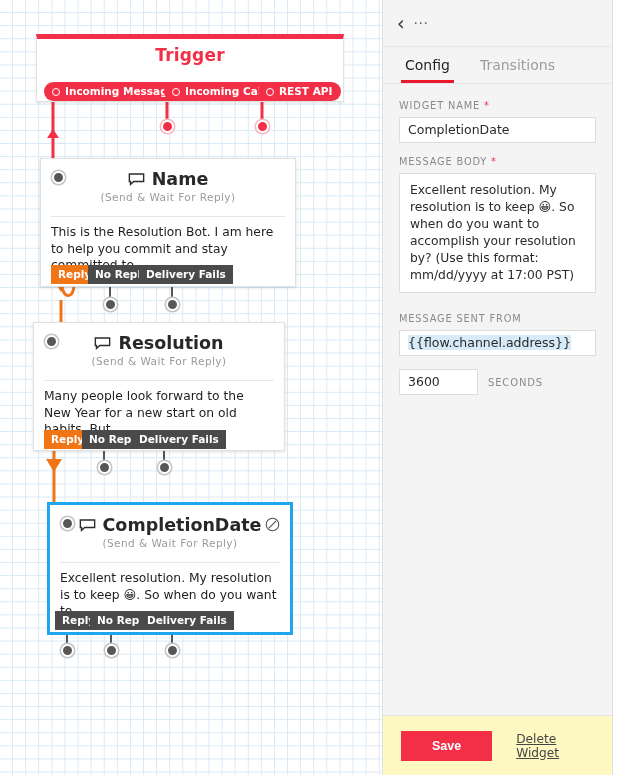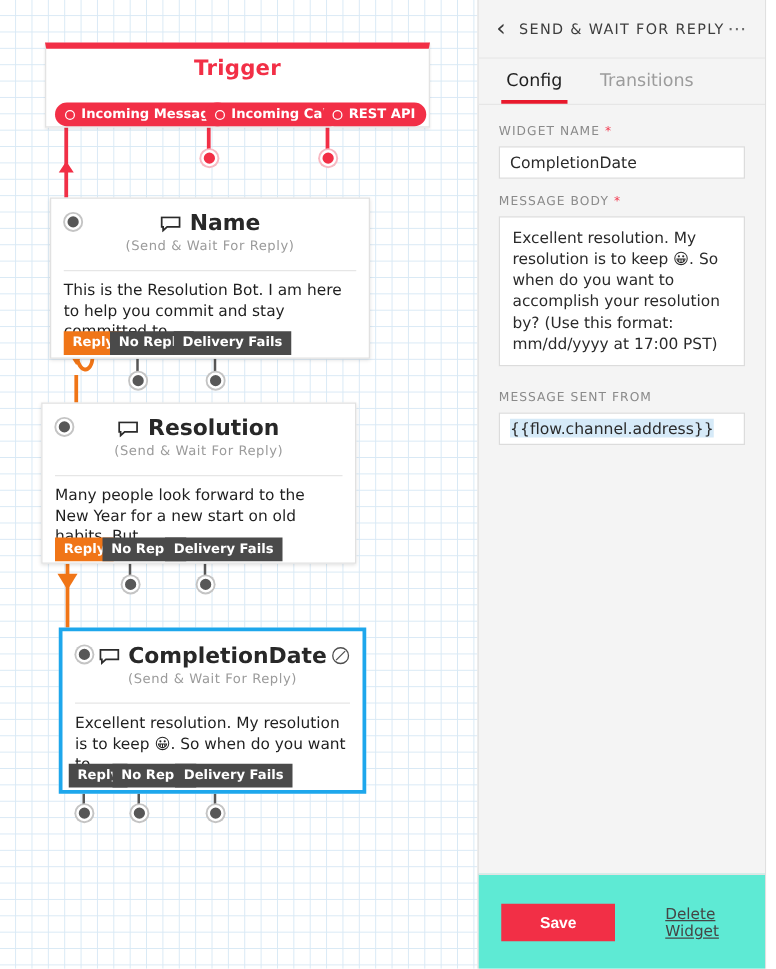--- a/index.html
+++ b/index.html
@@ -147,22 +147,22 @@
   }
   .hl { background: #d6eaf8; }
   .timeout-row { display: flex; align-items: center; gap: 10px; }
   .num-input {
     width: 79px; height: 26px; background: #fff; border: 1px solid #dcdcdc;
     font-size: 12.5px; color: #2a2a2a; padding: 0 8px; line-height: 24px;
   }
   .sec-label { font-size: 10px; color: #8a8a8a; letter-spacing: .85px; }
 
   .panel-foot {
-    flex: none; height: 76px; border-top: 1px solid #e3e3e3;
-    display: flex; align-items: center; padding: 0 18px; gap: 40px; background: #5eead4;
+    flex: none; height: 60px; border-top: 1px solid #e3e3e3;
+    display: flex; align-items: center; padding: 0 18px; gap: 24px; background: #fef9c3;
   }
   .save-btn {
     background: #f22f46; color: #fff; font-size: 12.5px; font-weight: bold;
     border: none; padding: 8px 31px; cursor: pointer;
   }
   .del-link {
     font-size: 12.2px; color: #454545; text-decoration: underline; cursor: pointer;
   }
 </style>
 </head>
@@ -280,21 +280,20 @@
     <div class="chip" style="left:140px;top:611px;"><span>Delivery Fails</span></div>
     <div class="out-dot" style="left:61px;  top:644px;"></div>
     <div class="out-dot" style="left:105px; top:644px;"></div>
     <div class="out-dot" style="left:166px; top:644px;"></div>
   </div>
 
   <div id="panel">
 
     <div class="panel-head">
       <div class="back-chevron">‹</div>
-      <div class="panel-title">SEND &amp; WAIT FOR REPLY</div>
       <div class="panel-dots">⋯</div>
     </div>
 
     <div class="tabs">
       <div class="tab active">Config</div>
       <div class="tab">Transitions</div>
     </div>
 
     <div class="panel-body">
 
@@ -306,20 +305,24 @@
 
       <div class="field-label">
         <span>MESSAGE BODY</span>
         <span class="req">*</span>
       </div>
       <div class="txt-area">Excellent resolution. My resolution is to keep 😀. So when do you want to accomplish your resolution by? (Use this format: mm/dd/yyyy at 17:00 PST)</div>
 
       <div class="field-label">MESSAGE SENT FROM</div>
       <div class="txt-input"><span class="hl">{{flow.channel.address}}</span></div>
 
+      <div class="timeout-row">
+        <div class="num-input">3600</div>
+        <div class="sec-label">SECONDS</div>
+      </div>
     </div>
 
     <div class="panel-foot">
       <button class="save-btn">Save</button>
       <span class="del-link">Delete Widget</span>
     </div>
   </div>
 
   <div id="panel-right-gap"></div>
 </div>

